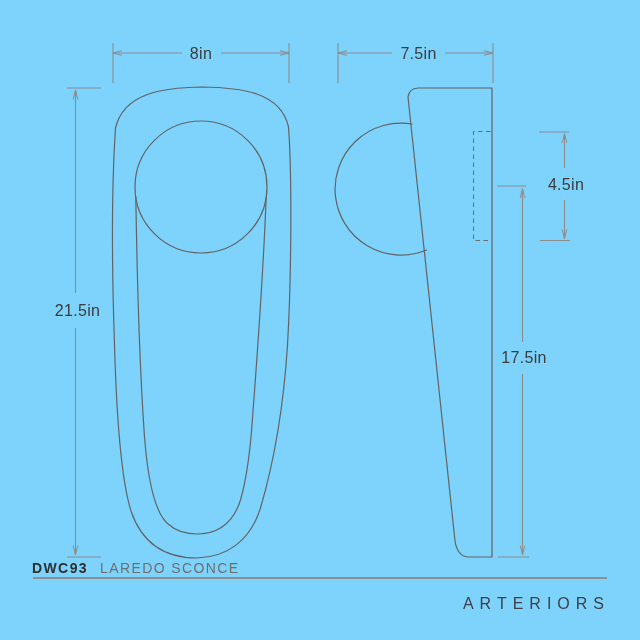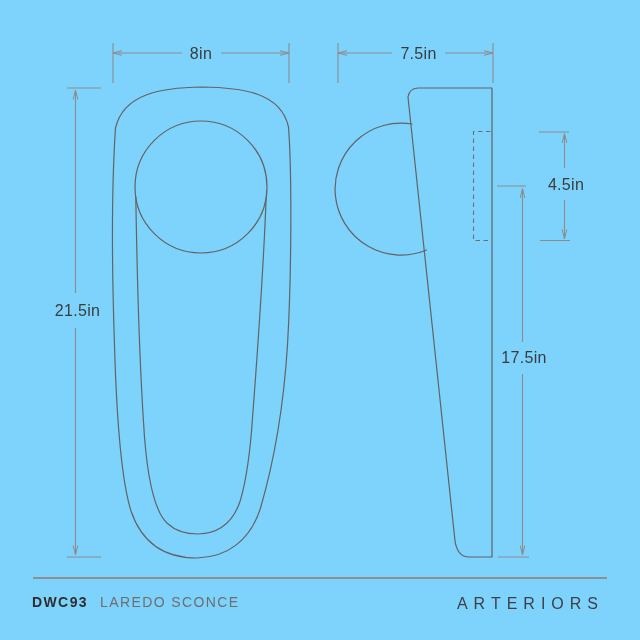--- a/index.html
+++ b/index.html
@@ -63,37 +63,37 @@
     position: absolute;
     left: 33px;
     top: 577px;
     width: 574px;
     height: 2px;
     background: #8f8f8f;
   }
   .footer-left {
     position: absolute;
     left: 32px;
-    top: 594px;
+    top: 560px;
     font-size: 14px;
     letter-spacing: 1.4px;
     white-space: nowrap;
   }
   .sku {
     font-weight: 700;
     color: #2e2e2e;
     margin-right: 12px;
   }
   .product-name {
     font-weight: 400;
     color: #6e6e6e;
   }
   .brand {
     position: absolute;
-    right: 36px;
+    right: 30px;
     top: 595px;
     font-size: 16px;
     letter-spacing: 6px;
     font-weight: 400;
     color: #3f3f46;
     white-space: nowrap;
   }
 </style>
 </head>
 <body>

